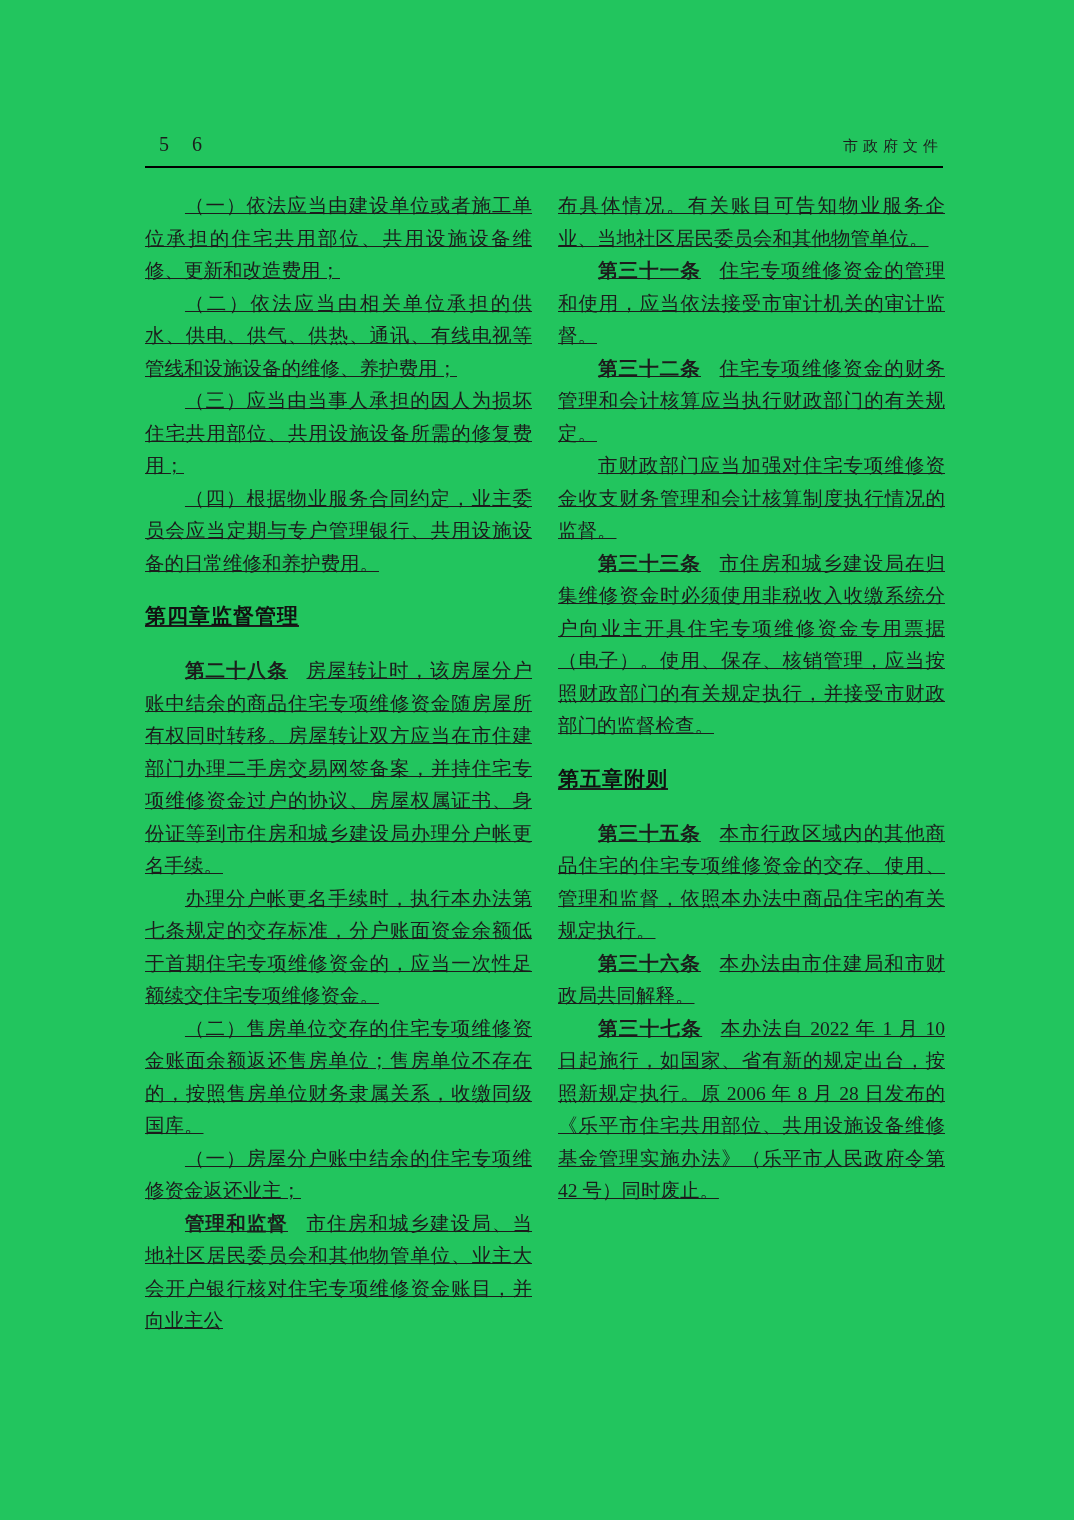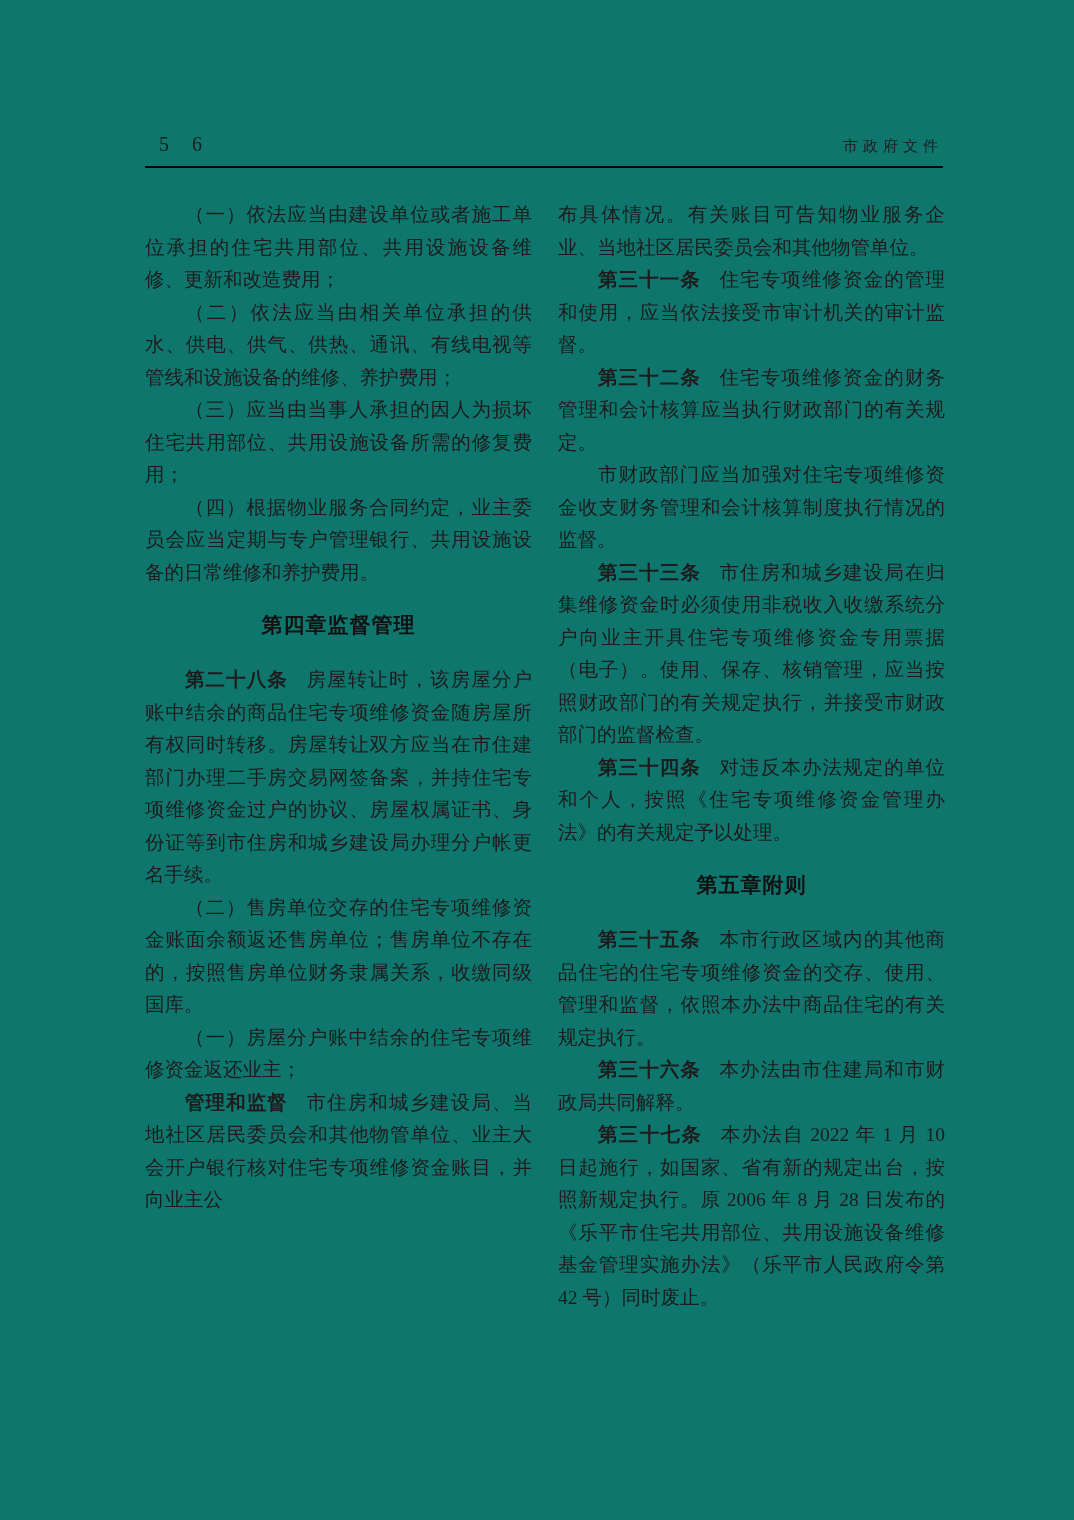--- a/index.html
+++ b/index.html
@@ -6,21 +6,21 @@
   html, body { margin: 0; padding: 0; }
   body {
     width: 1074px; height: 1520px;
     background: #ffffff;
     color: #1c1c1c;
     font-family: "Liberation Serif", "DejaVu Serif", serif;
   }
   .page {
     position: relative;
     width: 1074px; height: 1520px;
-    background: #0f766e;
+    background: #22c55e;
     overflow: hidden;
   }
   .page-header {
     position: absolute;
     left: 145px; top: 133px;
     width: 798px;
     display: flex;
     justify-content: space-between;
     align-items: flex-end;
   }
@@ -34,42 +34,42 @@
     letter-spacing: 5px;
   }
   .header-rule {
     position: absolute;
     left: 145px; top: 166px;
     width: 798px; height: 2px;
     background: #000000;
   }
   .columns {
     position: absolute;
-    left: 145px; top: 199px;
+    left: 145px; top: 190px;
     width: 800px;
     display: flex;
     gap: 26px;
+    text-decoration: underline;
   }
   .col {
     width: 387px;
     font-size: 19.5px;
     line-height: 32.5px;
     text-align: justify;
     text-justify: inter-ideograph;
   }
   .col p {
     margin: 0;
     text-indent: 2.05em;
   }
   .col p.noindent { text-indent: 0; }
   .chapter-heading {
     font-family: "Liberation Sans", "DejaVu Sans", sans-serif;
     font-size: 21px;
     font-weight: 700;
-    text-align: center;
     letter-spacing: 1px;
     line-height: 32px;
     margin: 20px 0 23px 0;
     color: #111111;
   }
   .term {
     font-weight: 700;
     margin-right: 0.95em;
   }
 </style>
@@ -86,32 +86,32 @@
 
   <div class="columns">
 
     <div class="col">
       <p>（一）依法应当由建设单位或者施工单位承担的住宅共用部位、共用设施设备维修、更新和改造费用；</p>
       <p>（二）依法应当由相关单位承担的供水、供电、供气、供热、通讯、有线电视等管线和设施设备的维修、养护费用；</p>
       <p>（三）应当由当事人承担的因人为损坏住宅共用部位、共用设施设备所需的修复费用；</p>
       <p>（四）根据物业服务合同约定，业主委员会应当定期与专户管理银行、共用设施设备的日常维修和养护费用。</p>
       <div class="chapter-heading">第四章监督管理</div>
       <p><span class="term">第二十八条</span><span>房屋转让时，该房屋分户账中结余的商品住宅专项维修资金随房屋所有权同时转移。房屋转让双方应当在市住建部门办理二手房交易网签备案，并持住宅专项维修资金过户的协议、房屋权属证书、身份证等到市住房和城乡建设局办理分户帐更名手续。</span></p>
+      <p>办理分户帐更名手续时，执行本办法第七条规定的交存标准，分户账面资金余额低于首期住宅专项维修资金的，应当一次性足额续交住宅专项维修资金。</p>
       <p>（二）售房单位交存的住宅专项维修资金账面余额返还售房单位；售房单位不存在的，按照售房单位财务隶属关系，收缴同级国库。</p>
       <p>（一）房屋分户账中结余的住宅专项维修资金返还业主；</p>
       <p><span class="term">管理和监督</span><span>市住房和城乡建设局、当地社区居民委员会和其他物管单位、业主大会开户银行核对住宅专项维修资金账目，并向业主公</span></p>
     </div>
 
     <div class="col">
       <p class="noindent">布具体情况。有关账目可告知物业服务企业、当地社区居民委员会和其他物管单位。</p>
       <p><span class="term">第三十一条</span><span>住宅专项维修资金的管理和使用，应当依法接受市审计机关的审计监督。</span></p>
       <p><span class="term">第三十二条</span><span>住宅专项维修资金的财务管理和会计核算应当执行财政部门的有关规定。</span></p>
       <p>市财政部门应当加强对住宅专项维修资金收支财务管理和会计核算制度执行情况的监督。</p>
       <p><span class="term">第三十三条</span><span>市住房和城乡建设局在归集维修资金时必须使用非税收入收缴系统分户向业主开具住宅专项维修资金专用票据（电子）。使用、保存、核销管理，应当按照财政部门的有关规定执行，并接受市财政部门的监督检查。</span></p>
-      <p><span class="term">第三十四条</span><span>对违反本办法规定的单位和个人，按照《住宅专项维修资金管理办法》的有关规定予以处理。</span></p>
       <div class="chapter-heading">第五章附则</div>
       <p><span class="term">第三十五条</span><span>本市行政区域内的其他商品住宅的住宅专项维修资金的交存、使用、管理和监督，依照本办法中商品住宅的有关规定执行。</span></p>
       <p><span class="term">第三十六条</span><span>本办法由市住建局和市财政局共同解释。</span></p>
       <p><span class="term">第三十七条</span><span>本办法自 2022 年 1 月 10 日起施行，如国家、省有新的规定出台，按照新规定执行。原 2006 年 8 月 28 日发布的《乐平市住宅共用部位、共用设施设备维修基金管理实施办法》（乐平市人民政府令第 42 号）同时废止。</span></p>
     </div>
 
   </div>
 </div>
 
 </body></html>

